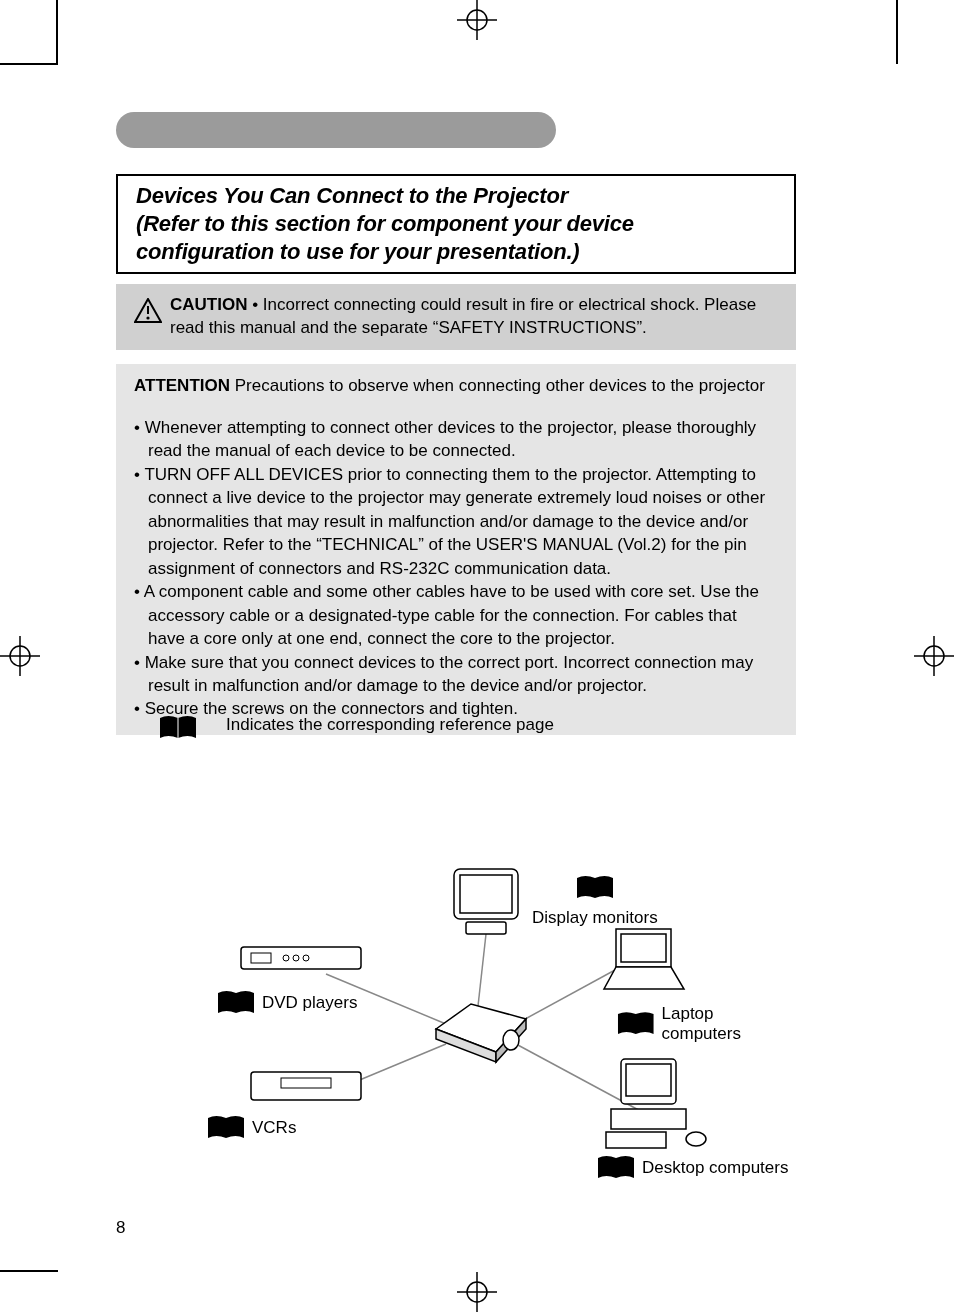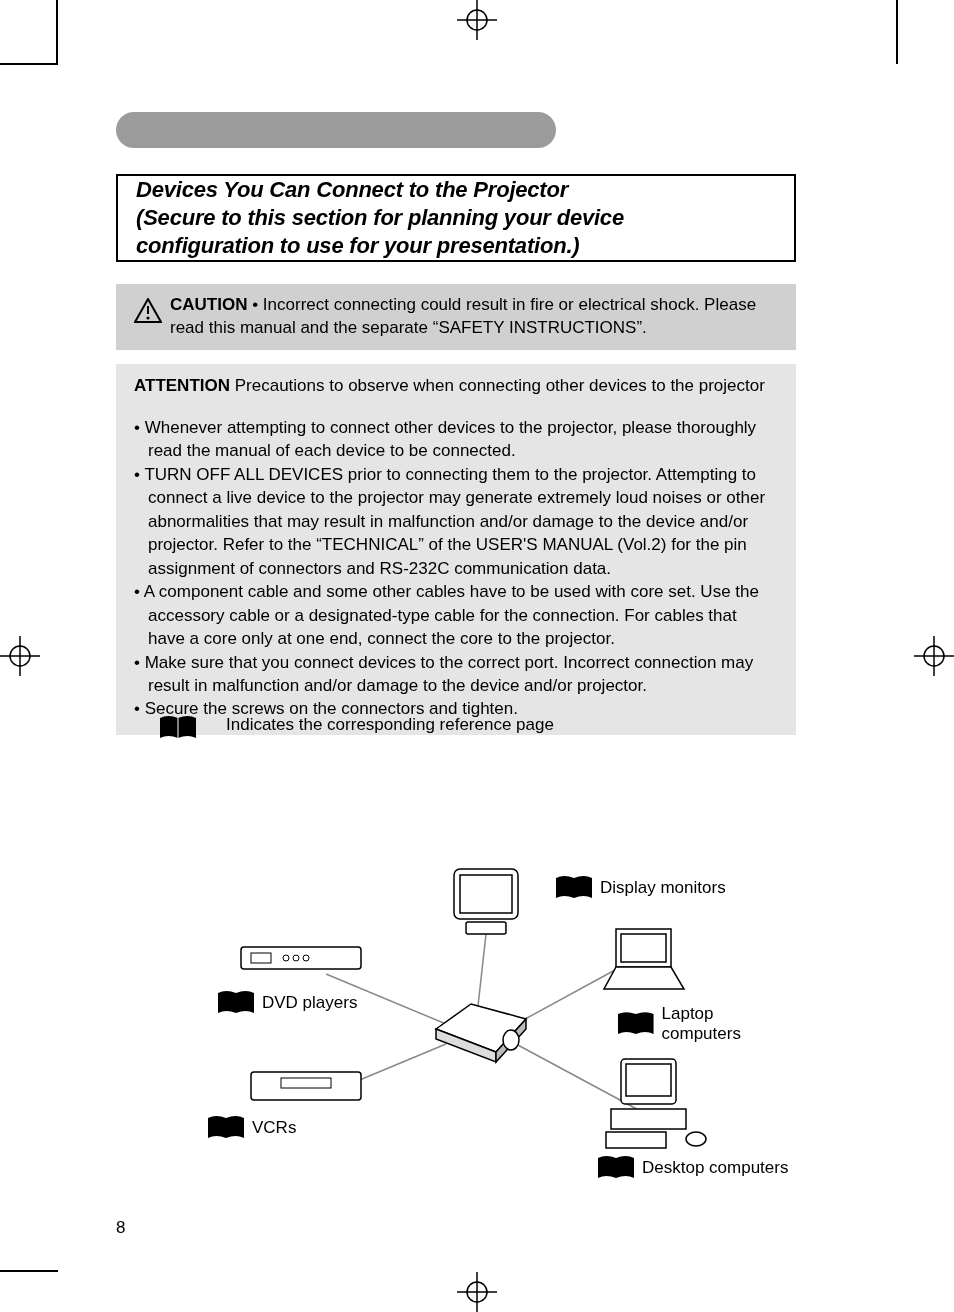--- a/index.html
+++ b/index.html
@@ -9,21 +9,21 @@
   .crop-tl-v { top: 0; left: 56px; width: 2px; height: 64px; }
   .crop-tr-v { top: 0; right: 56px; width: 2px; height: 64px; }
   .crop-bl-h { bottom: 40px; left: 0; width: 58px; height: 2px; }
   .reg-mark { position: absolute; width: 40px; height: 40px; }
   .reg-top { top: 0; left: 50%; transform: translateX(-50%); }
   .reg-bottom { bottom: 0; left: 50%; transform: translateX(-50%); }
   .reg-left { top: 50%; left: 0; transform: translateY(-50%); }
   .reg-right { top: 50%; right: 0; transform: translateY(-50%); }
   .page { position: absolute; top: 64px; left: 58px; right: 58px; bottom: 40px; }
   .gray-pill { position: absolute; top: 48px; left: 58px; width: 440px; height: 36px; background: #9b9b9b; border-radius: 18px; }
-  .title-box { position: absolute; top: 110px; left: 58px; right: 100px; border: 2px solid #000; padding: 0 18px; }
+  .title-box { position: absolute; top: 110px; left: 58px; right: 100px; border: 2px solid #000; padding: 6px 18px; }
   .title-box .tline { font-size: 22px; font-weight: 900; font-style: italic; line-height: 1.28; letter-spacing: -0.2px; }
   .caution-box { position: absolute; top: 220px; left: 58px; right: 100px; background: #d0d0d0; padding: 10px 2px 10px 18px; }
   .caution-box .warn-icon { position: absolute; left: 18px; top: 14px; }
   .caution-box .ctext { margin-left: 36px; font-size: 17px; line-height: 1.35; }
   .caution-box .ctext b { font-weight: 900; }
   .attention-box { position: absolute; top: 300px; left: 58px; right: 100px; background: #e5e5e5; padding: 12px 18px 14px 18px; }
   .attention-box .ahead { font-size: 17px; }
   .attention-box .ahead b { font-weight: 900; }
   .attention-box ul { list-style: none; margin-top: 20px; }
   .attention-box li { font-size: 17px; line-height: 1.38; padding-left: 14px; text-indent: -14px; }
@@ -66,21 +66,21 @@
   <line x1="0" y1="20" x2="40" y2="20" stroke="#000" stroke-width="1.5"></line>
   <circle cx="20" cy="20" r="10" fill="none" stroke="#000" stroke-width="1.5"></circle>
 </svg>
 
 <div class="page">
 
   <div class="gray-pill"></div>
 
   <div class="title-box">
     <div class="tline">Devices You Can Connect to the Projector</div>
-    <div class="tline">(Secure to this section for planning your device</div>
+    <div class="tline">(Refer to this section for component your device</div>
     <div class="tline">configuration to use for your presentation.)</div>
   </div>
 
   <div class="caution-box">
     <svg class="warn-icon" width="28" height="26" viewBox="0 0 28 26">
       <polygon points="14,1 27,24 1,24" fill="none" stroke="#000" stroke-width="2"></polygon>
       <line x1="14" y1="8" x2="14" y2="16" stroke="#000" stroke-width="2"></line>
       <circle cx="14" cy="20" r="1.6" fill="#000"></circle>
     </svg>
     <div class="ctext"><b>CAUTION</b><span> • Incorrect connecting could result in fire or electrical shock. Please read this manual and the separate “SAFETY INSTRUCTIONS”.</span></div>
@@ -120,21 +120,21 @@
       <polygon points="10,35 70,58 70,68 10,45" fill="#ddd" stroke="#000" stroke-width="1.5"></polygon>
       <polygon points="70,58 100,25 100,35 70,68" fill="#bbb" stroke="#000" stroke-width="1.5"></polygon>
       <ellipse cx="85" cy="46" rx="8" ry="10" fill="#fff" stroke="#000" stroke-width="1.5"></ellipse>
     </svg>
 
     <svg class="device-svg" style="left:330px; top:60px;" width="80" height="75" viewBox="0 0 80 75">
       <rect x="8" y="5" width="64" height="50" rx="6" fill="#fff" stroke="#000" stroke-width="1.5"></rect>
       <rect x="14" y="11" width="52" height="38" fill="#fff" stroke="#000" stroke-width="1.5"></rect>
       <rect x="20" y="58" width="40" height="12" rx="2" fill="#fff" stroke="#000" stroke-width="1.5"></rect>
     </svg>
-    <div class="d-item" style="left:438px; top:70px;">
+    <div class="d-item" style="left:416px; top:70px;flex-direction:column;">
       <svg class="book" viewBox="0 0 40 28">
           <path d="M2 4 Q10 0 20 4 Q30 0 38 4 L38 24 Q30 20 20 24 Q10 20 2 24 Z" fill="#000"></path>
         </svg>
       <span class="d-label">Display monitors</span>
     </div>
 
     <svg class="device-svg" style="left:480px; top:120px;" width="90" height="70" viewBox="0 0 90 70">
       <rect x="20" y="5" width="55" height="38" fill="#fff" stroke="#000" stroke-width="1.5"></rect>
       <rect x="25" y="10" width="45" height="28" fill="#fff" stroke="#000" stroke-width="1.5"></rect>
       <polygon points="20,43 75,43 88,65 8,65" fill="#fff" stroke="#000" stroke-width="1.5"></polygon>

